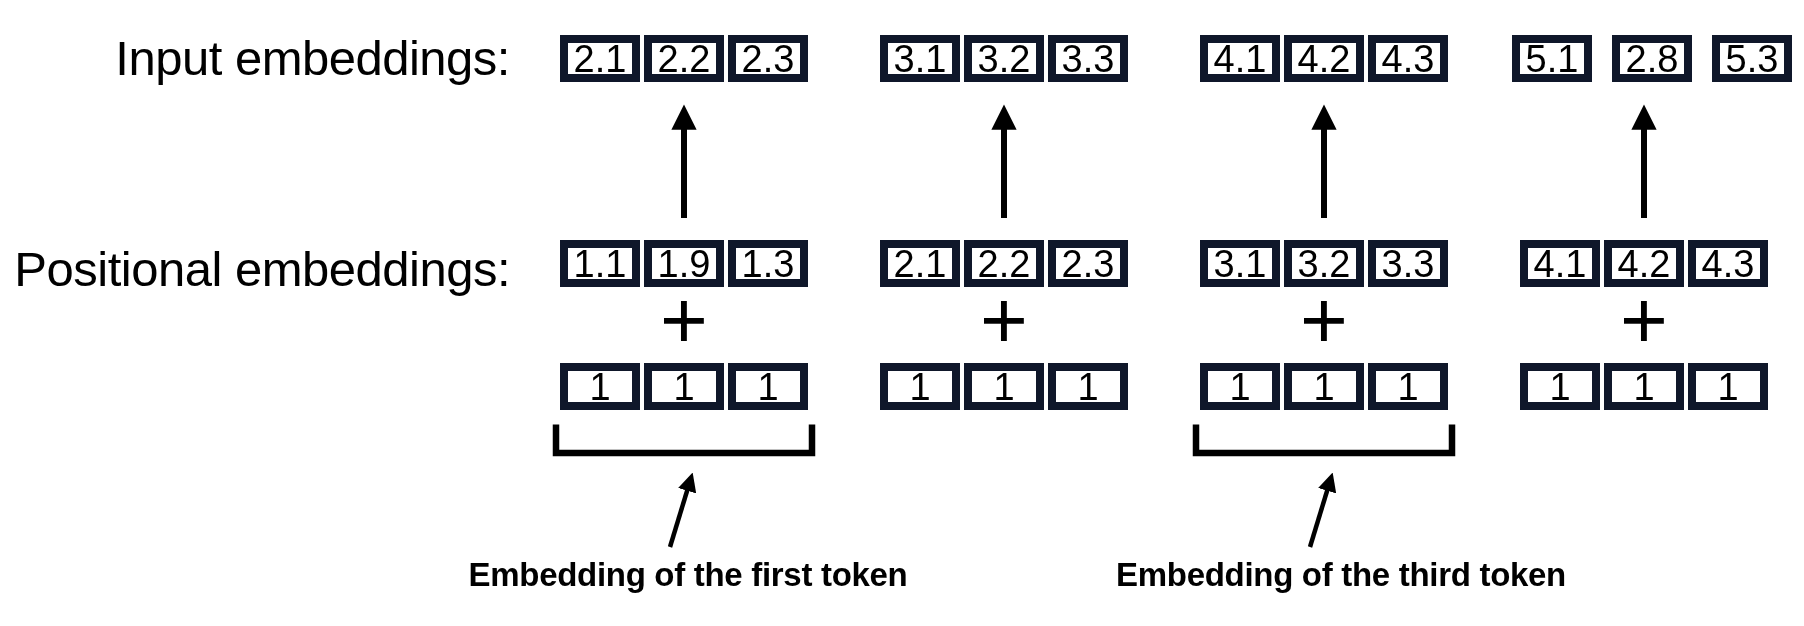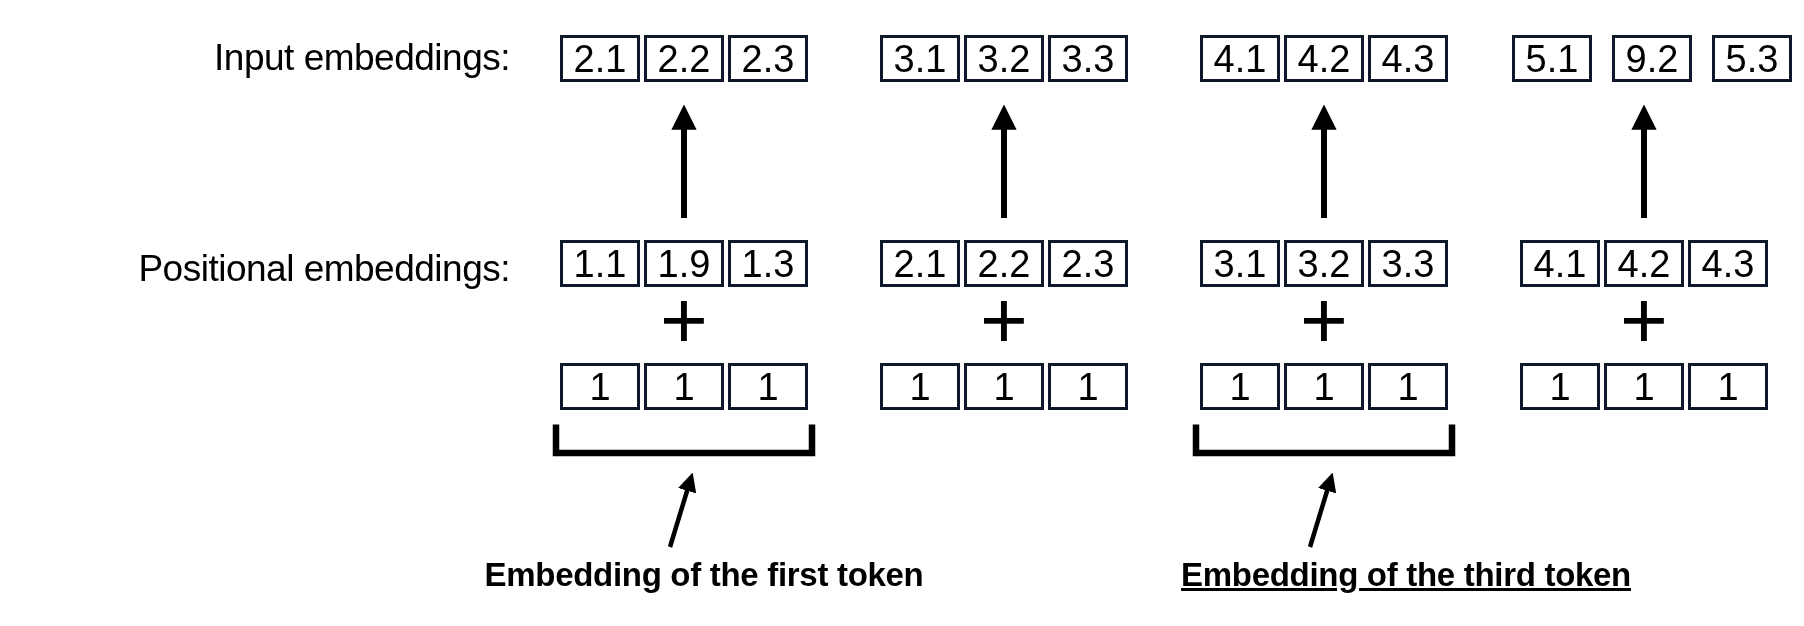--- a/index.html
+++ b/index.html
@@ -20,35 +20,35 @@
     position: absolute;
     left: 0;
     top: 0;
     pointer-events: none;
   }
   .row-label {
     position: absolute;
     right: 1294px;            
     text-align: right;
     white-space: nowrap;
-    font-size: 37px;
+    font-size: 49px;
     line-height: 60px;
     letter-spacing: -0.5px;
     color: #000000;
   }
   .vec-group {
     position: absolute;
     display: flex;
     gap: 4px;
   }
   .cell {
     box-sizing: border-box;
     width: 80px;
     height: 47px;
-    border: 3px solid #0f172a;
+    border: 8px solid #0f172a;
     background: #ffffff;
     display: flex;
     align-items: center;
     justify-content: center;
     font-size: 38px;
     line-height: 1;
     color: #000000;
   }
   .plus {
     position: absolute;
@@ -100,21 +100,21 @@
       <div class="cell">3.2</div>
       <div class="cell">3.3</div>
     </div>
     <div class="vec-group" style="left: 1200px; top: 35px;">
       <div class="cell">4.1</div>
       <div class="cell">4.2</div>
       <div class="cell">4.3</div>
     </div>
     <div class="vec-group" style="left: 1512px; top: 35px; gap: 20px;">
       <div class="cell">5.1</div>
-      <div class="cell">9.2</div>
+      <div class="cell">2.8</div>
       <div class="cell">5.3</div>
     </div>
     <div class="row-label" style="top: 239px;">Positional embeddings:</div>
     <div class="vec-group" style="left: 560px; top: 240px; text-align: center;">
       <div class="cell">1.1</div>
       <div class="cell">1.9</div>
       <div class="cell">1.3</div>
     </div>
     <div class="vec-group" style="left: 880px; top: 240px;">
       <div class="cell">2.1</div>
@@ -148,15 +148,15 @@
     </div>
     <div class="vec-group" style="left: 1520px; top: 363px;">
       <div class="cell">1</div>
       <div class="cell">1</div>
       <div class="cell">1</div>
     </div>
     <div class="plus" style="left: 624px; top: 275px;">+</div>
     <div class="plus" style="left: 944px; top: 275px;">+</div>
     <div class="plus" style="left: 1264px; top: 275px;">+</div>
     <div class="plus" style="left: 1584px; top: 275px;">+</div>
-    <div class="annot-label" style="left: 704px; top: 556px;">Embedding of the first token</div>
-    <div class="annot-label" style="left: 1406px; top: 556px; text-decoration: underline;">Embedding of the third token</div>
+    <div class="annot-label" style="left: 688px; top: 556px;">Embedding of the first token</div>
+    <div class="annot-label" style="left: 1341px; top: 556px;">Embedding of the third token</div>
   </div>
 
 </body></html>

